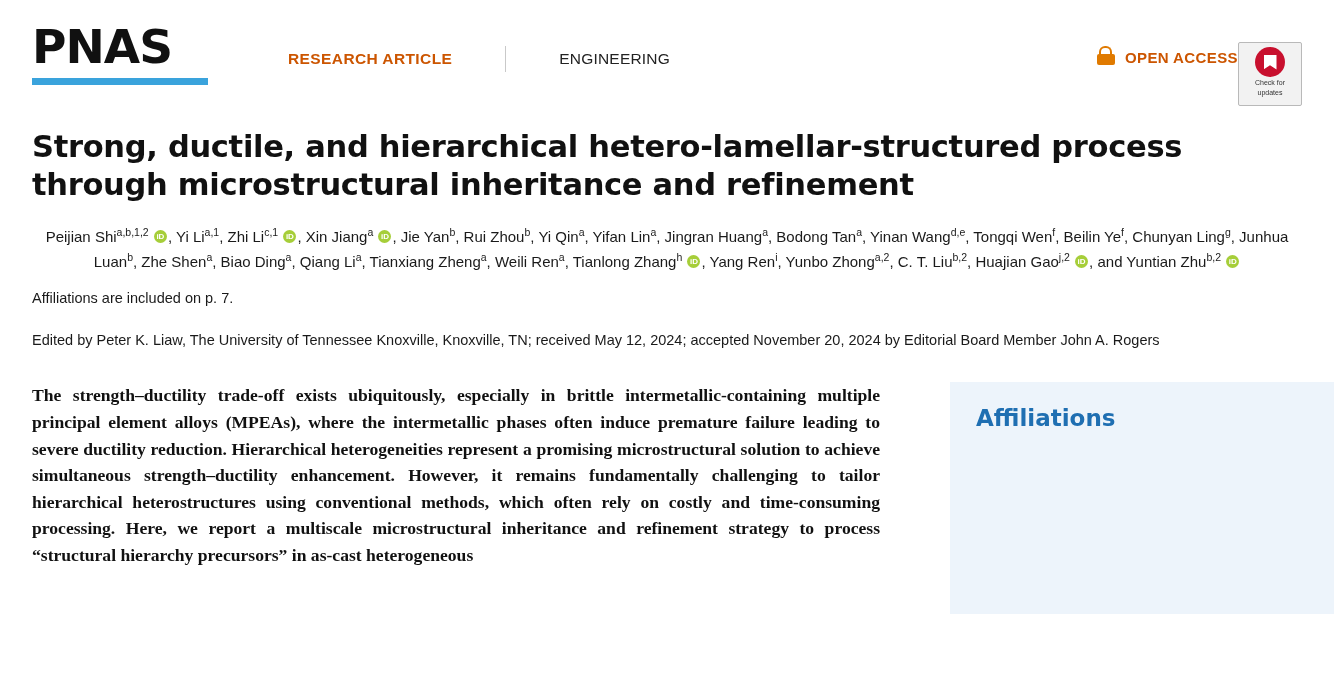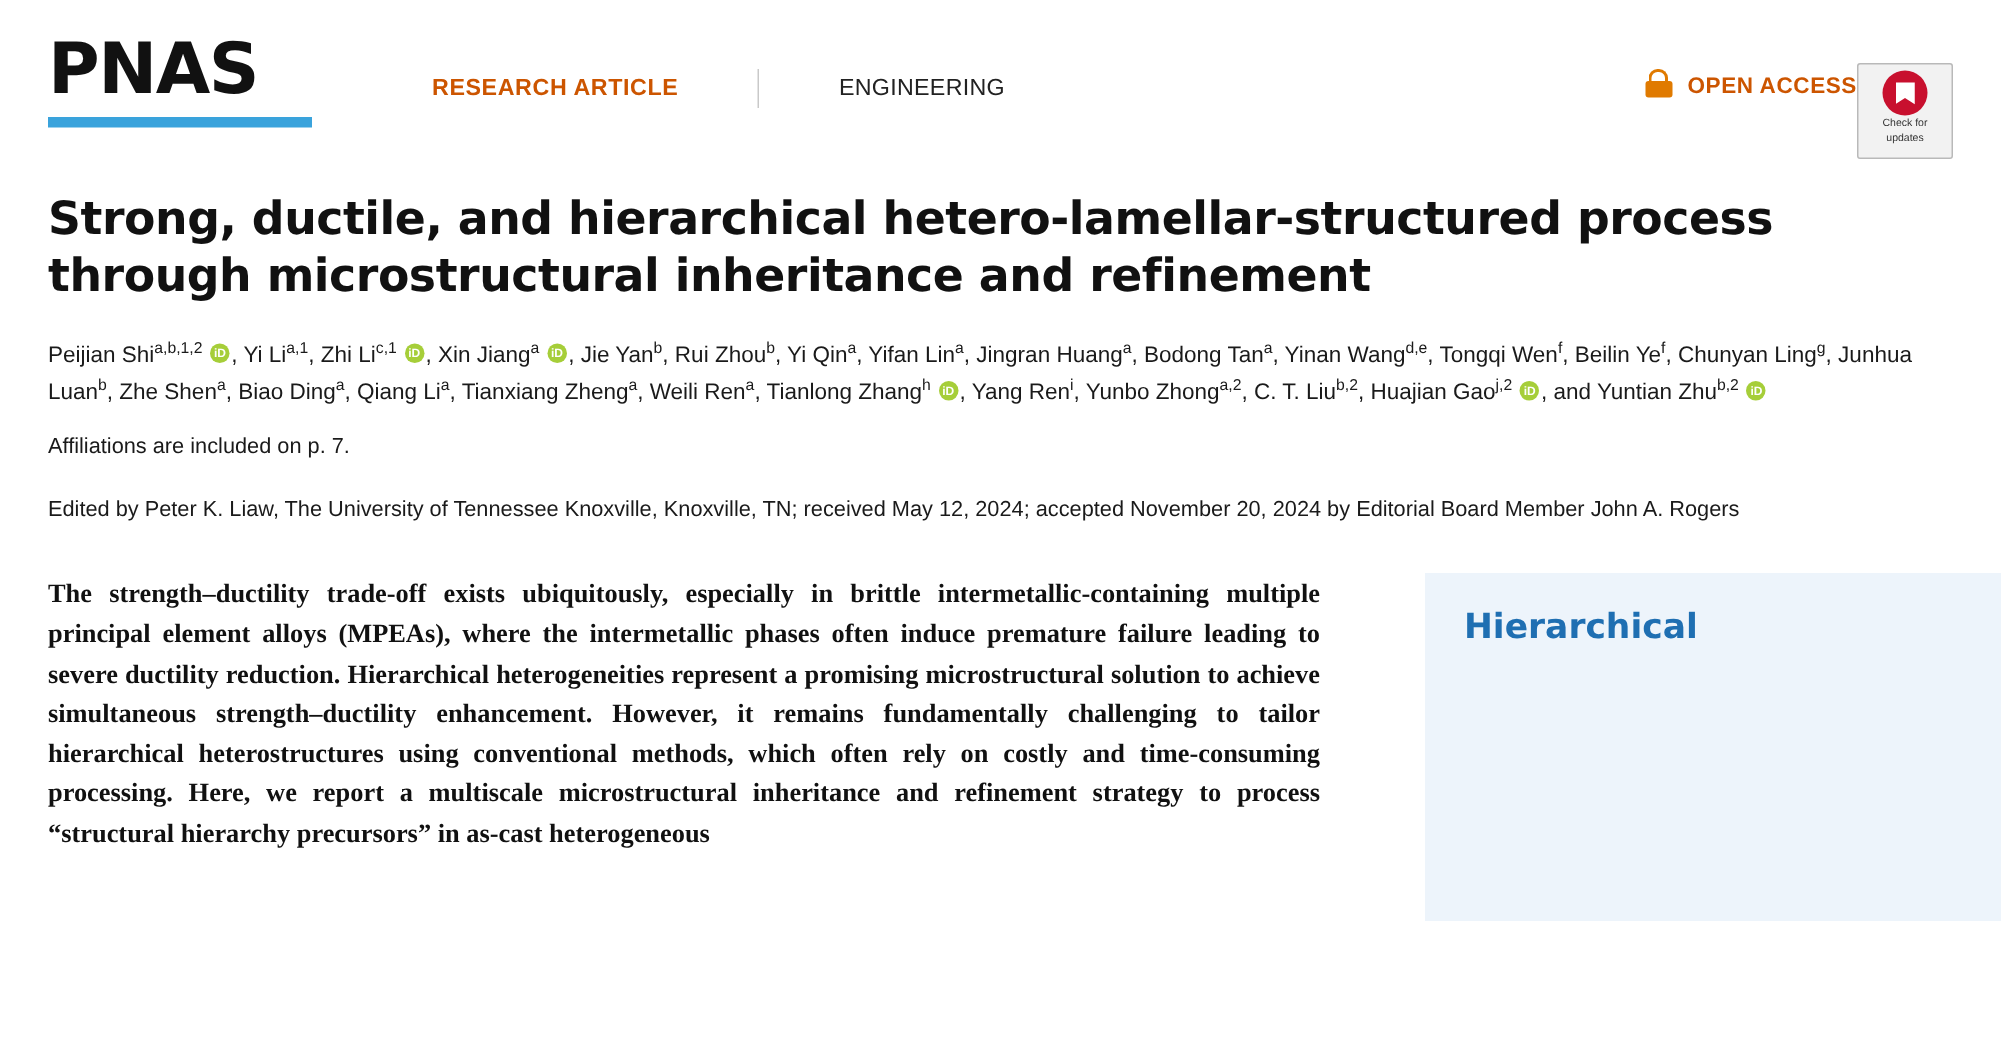--- a/index.html
+++ b/index.html
@@ -163,20 +163,21 @@
     max-width: 1290px;
   }
 
   
   .authors {
     margin-top: 18px;
     font-size: 15px;
     line-height: 25px;
     color: #1a1a1a;
     max-width: 1272px;
+    text-align: center;
   }
   .authors sup {
     font-size: 10.5px;
     vertical-align: super;
     line-height: 0;
   }
   .orcid {
     display: inline-block;
     width: 13px;
     height: 13px;
@@ -294,17 +295,17 @@
   <div class="authors">Peijian Shi<sup>a,b,1,2</sup> <span class="orcid"></span>, Yi Li<sup>a,1</sup>, Zhi Li<sup>c,1</sup> <span class="orcid"></span>, Xin Jiang<sup>a</sup> <span class="orcid"></span>, Jie Yan<sup>b</sup>, Rui Zhou<sup>b</sup>, Yi Qin<sup>a</sup>, Yifan Lin<sup>a</sup>, Jingran Huang<sup>a</sup>, Bodong Tan<sup>a</sup>, Yinan Wang<sup>d,e</sup>, Tongqi Wen<sup>f</sup>, Beilin Ye<sup>f</sup>, Chunyan Ling<sup>g</sup>, Junhua Luan<sup>b</sup>, Zhe Shen<sup>a</sup>, Biao Ding<sup>a</sup>, Qiang Li<sup>a</sup>, Tianxiang Zheng<sup>a</sup>, Weili Ren<sup>a</sup>, Tianlong Zhang<sup>h</sup> <span class="orcid"></span>, Yang Ren<sup>i</sup>, Yunbo Zhong<sup>a,2</sup>, C. T. Liu<sup>b,2</sup>, Huajian Gao<sup>j,2</sup> <span class="orcid"></span>, and Yuntian Zhu<sup>b,2</sup> <span class="orcid"></span></div>
 
   <div class="affil-note">Affiliations are included on p. 7.</div>
 
   <div class="edited-by">Edited by Peter K. Liaw, The University of Tennessee Knoxville, Knoxville, TN; received May 12, 2024; accepted November 20, 2024 by Editorial Board Member John A. Rogers</div>
 
   <div class="body-area">
     <div class="abstract">The strength–ductility trade-off exists ubiquitously, especially in brittle intermetallic-containing multiple principal element alloys (MPEAs), where the intermetallic phases often induce premature failure leading to severe ductility reduction. Hierarchical heterogeneities represent a promising microstructural solution to achieve simultaneous strength–ductility enhancement. However, it remains fundamentally challenging to tailor hierarchical heterostructures using conventional methods, which often rely on costly and time-consuming processing. Here, we report a multiscale microstructural inheritance and refinement strategy to process “structural hierarchy precursors” in as-cast heterogeneous</div>
 
     <div class="sig-box">
-      <div class="sig-title">Hierarchical</div>
+      <div class="sig-title">Affiliations</div>
     </div>
   </div>
 
 </div>
 
 </body></html>

